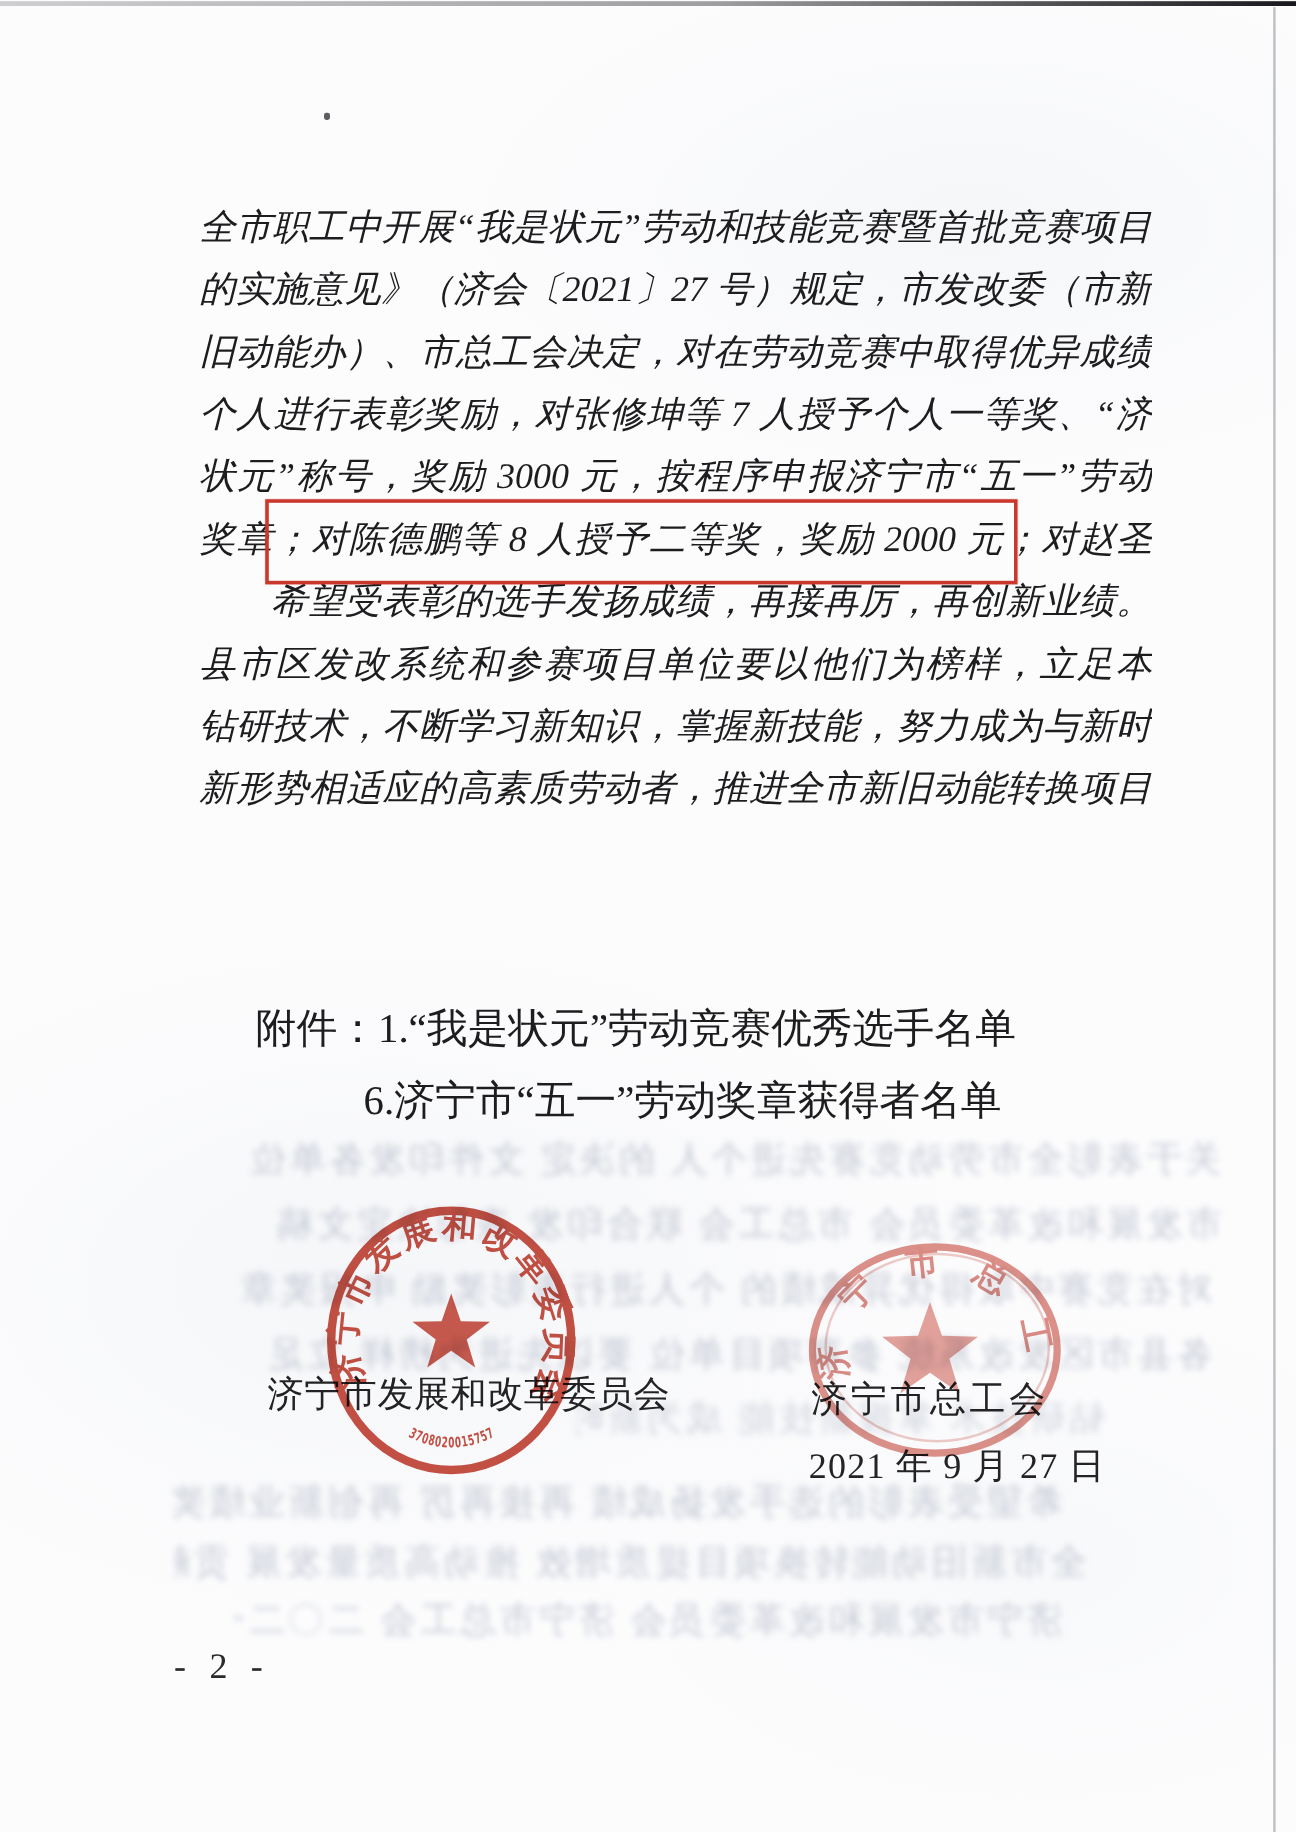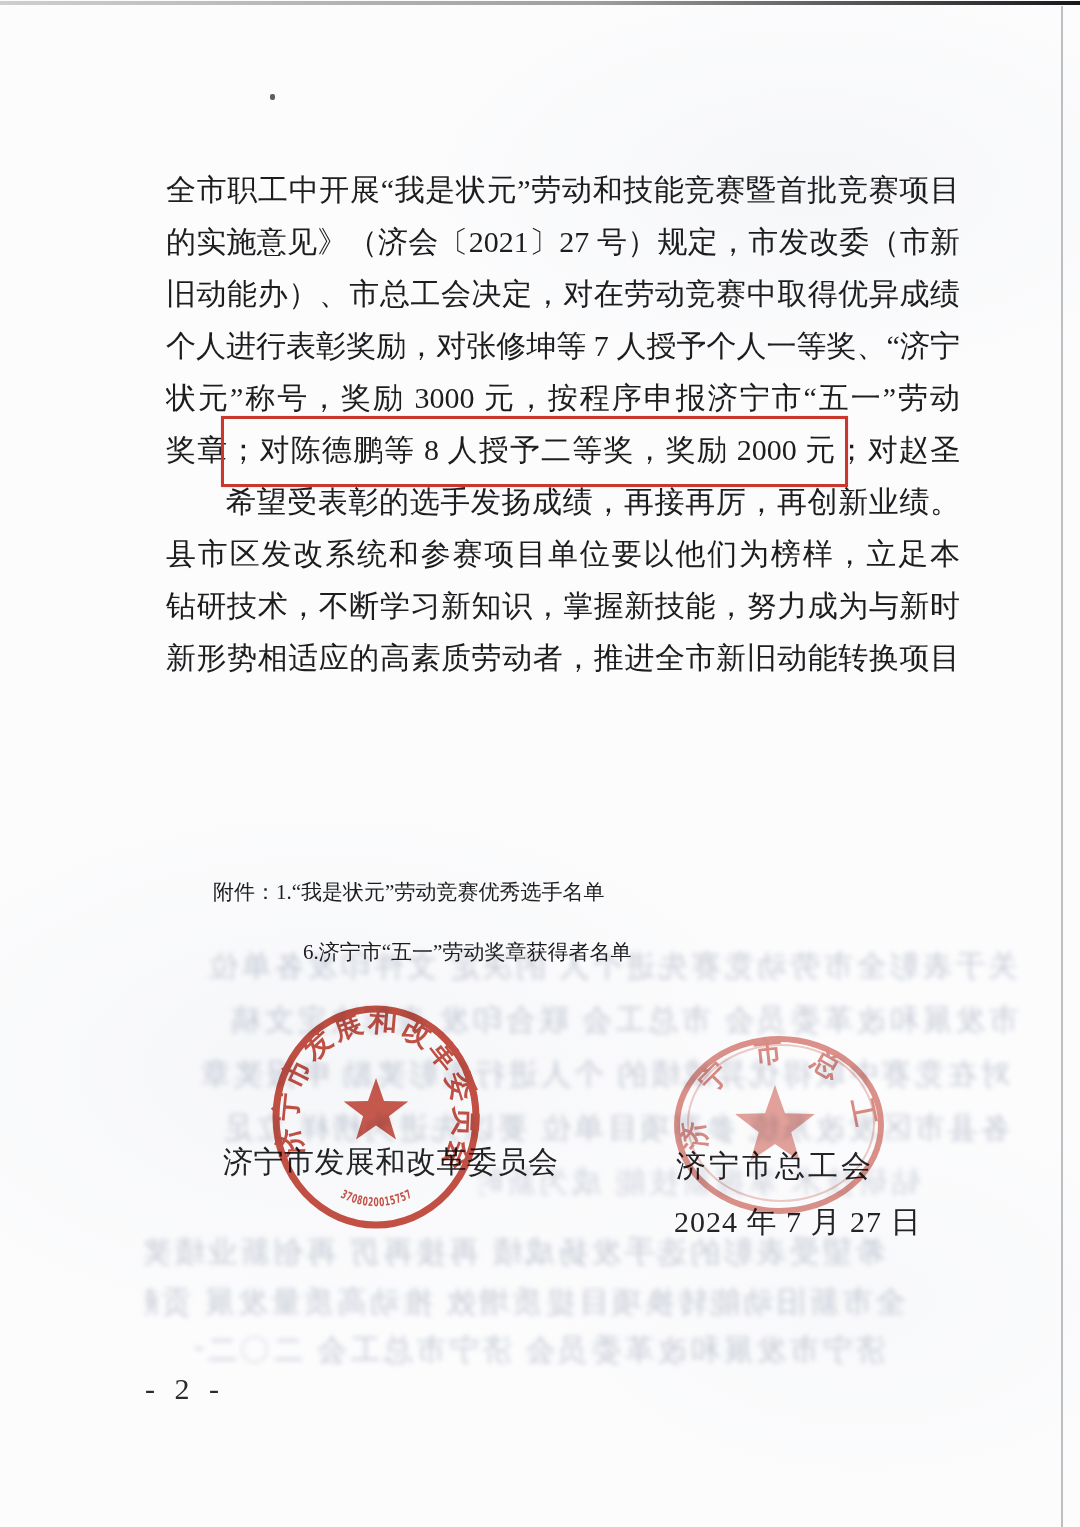--- a/index.html
+++ b/index.html
@@ -16,26 +16,26 @@
   
   .scan-top{position:absolute;left:0;top:1px;width:1080px;height:4px;
     background:linear-gradient(to right, rgba(70,70,75,0.25), rgba(45,45,50,0.45) 55%, rgba(12,12,16,0.95));}
   .scan-edge{position:absolute;left:1061px;top:6px;width:2px;height:1521px;background:rgba(125,130,138,0.5);}
   .speck{position:absolute;left:270px;top:94px;width:5px;height:6px;background:rgba(40,40,45,0.75);border-radius:2px;}
   
   .bleed{position:absolute;filter:blur(2.6px);color:rgba(125,135,160,0.42);
     font-size:30px;letter-spacing:3px;white-space:nowrap;overflow:hidden;transform:scaleX(-1);}
   
   .bodytext{position:absolute;left:166px;top:164px;width:794px;font-size:30px;line-height:52px;}
-  .line{text-align:justify;text-align-last:justify;text-justify:inter-ideograph;height:52px;overflow:hidden;}
+  .line{text-align:justify;text-align-last:justify;text-justify:inter-ideograph;height:52px;overflow:hidden;font-style:italic;}
   .line.end{text-align-last:left;}
   .line.indent{text-indent:60px;}
   .redbox{position:absolute;left:221px;top:416px;width:621px;height:65px;
     border:3px solid #ca372c;box-shadow:0 0 1px rgba(202,55,44,0.4);}
-  .attach{position:absolute;left:213px;top:862px;font-size:21px;line-height:60px;}
+  .attach{position:absolute;left:213px;top:828px;font-size:34px;line-height:60px;}
   .attach .l2{text-indent:90px;}
   .sig{position:absolute;font-size:30px;white-space:nowrap;color:#232325;}
   .sig-left{left:223px;top:1142px;letter-spacing:0.5px;}
   .sig-right{left:676px;top:1146px;letter-spacing:3px;}
   .sig-date{left:674px;top:1202px;letter-spacing:1px;}
   .pagenum{position:absolute;left:145px;top:1372px;font-size:30px;letter-spacing:6px;color:#2a2a2c;}
   .stamp{position:absolute;mix-blend-mode:multiply;}
   .stamp-left{left:271px;top:1004px;}
   .stamp-right{left:673px;top:1035px;}
 </style>
@@ -72,21 +72,21 @@
 
   <div class="redbox"></div>
 
   <div class="attach">
     <div>附件：1.“我是状元”劳动竞赛优秀选手名单</div>
     <div class="l2">6.济宁市“五一”劳动奖章获得者名单</div>
   </div>
 
   <div class="sig sig-left">济宁市发展和改革委员会</div>
   <div class="sig sig-right">济宁市总工会</div>
-  <div class="sig sig-date">2024 年 7 月 27 日</div>
+  <div class="sig sig-date">2021 年 9 月 27 日</div>
 
   <svg class="stamp stamp-left" width="210" height="226" viewBox="0 0 210 226">
     <defs>
       <path id="arcL" d="M 32.5,149.3 A 80,86 0 1 1 177.5,149.3" fill="none"></path>
       <path id="arcLb" d="M 69,193 A 80,86 0 0 0 141,193" fill="none"></path>
     </defs>
     <g opacity="0.88">
       <ellipse cx="105" cy="113" rx="100" ry="108" fill="none" stroke="#c0392b" stroke-width="7"></ellipse>
       <polygon points="105,74 113,97 137.3,97.5 117.9,112.2 125,135.5 105,121.6 85,135.5 92.1,112.2 72.7,97.5 97,97" fill="#c23a2b" opacity="0.95"></polygon>
       <text font-size="29" fill="#c0392b" font-family="Liberation Serif, DejaVu Serif, serif" font-weight="bold">

